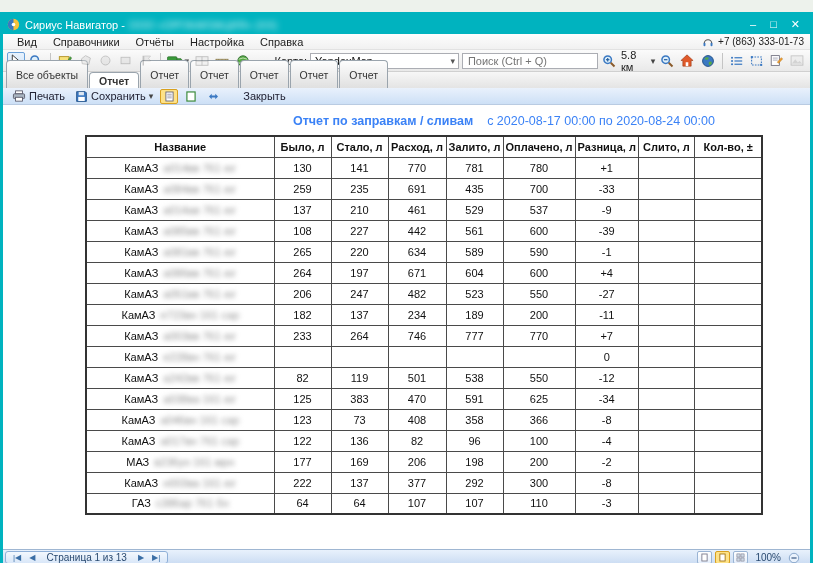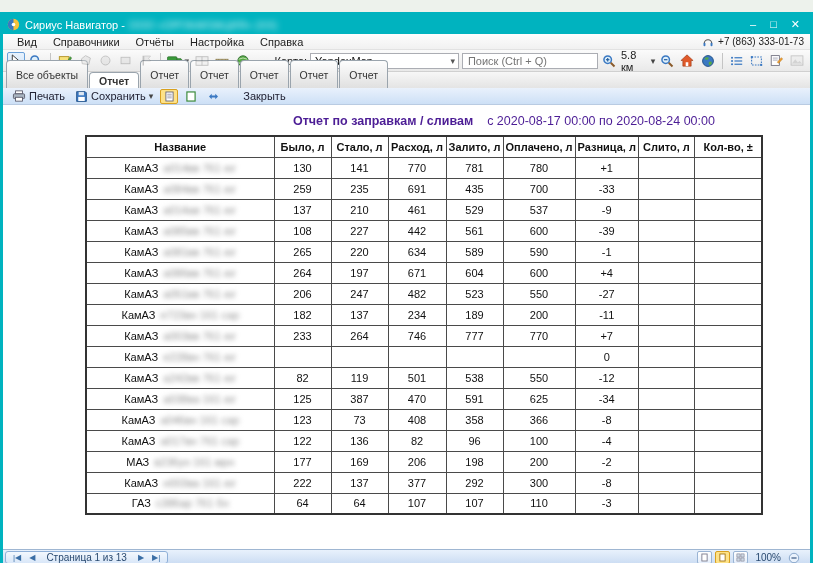--- a/index.html
+++ b/index.html
@@ -37,21 +37,21 @@
   .tab.active { background:#fff; font-weight:bold; height:16px; }
 
   
   .rtoolbar { height:17px; background:linear-gradient(#e9f1fc,#cde0f6); border-bottom:1px solid #b9cbe2; display:flex; align-items:center; gap:4px; padding:0 6px; font-size:11px; color:#223; flex:0 0 auto; }
   .rbtn { display:flex; align-items:center; gap:3px; padding:0 3px; height:22px; }
   .toggle { width:18px; height:15px; display:flex; align-items:center; justify-content:center; border-radius:2px; border:1px solid transparent; }
   .toggle.on { background:#fee287; border-color:#d8a020; }
 
   
   .content { flex:1 1 auto; background:#fff; position:relative; overflow:hidden; }
-  .report-header { position:absolute; left:290px; top:9px; font-size:12.5px; color:#4c1d95; white-space:nowrap; }
+  .report-header { position:absolute; left:290px; top:9px; font-size:12.5px; color:#3b82f6; white-space:nowrap; }
   .report-header b { margin-right:14px; }
 
   table.report { position:absolute; left:82px; top:30px; border-collapse:collapse; table-layout:fixed; font-size:11px; color:#111; }
   table.report th, table.report td { border:1px solid #4a4a4a; height:21px; text-align:center; padding:0 2px; overflow:hidden; white-space:nowrap; }
   table.report { border:2px solid #333; }
   table.report th { font-weight:bold; }
   .plate { filter: blur(2.5px); color:#909090; margin-left:5px; }
 
   
   .statusbar { height:16px; background:linear-gradient(#e8f1fc,#c9dbf2); border-top:1px solid #9fb6d2; display:flex; align-items:center; padding:0 2px; font-size:10px; color:#2a4a70; flex:0 0 auto; }
@@ -440,21 +440,21 @@
             <td>501</td>
             <td>538</td>
             <td>550</td>
             <td>-12</td>
             <td></td>
             <td></td>
           </tr>
           <tr>
             <td><span>КамАЗ</span><span class="plate">а038ва 161 юг</span></td>
             <td>125</td>
-            <td>387</td>
+            <td>383</td>
             <td>470</td>
             <td>591</td>
             <td>625</td>
             <td>-34</td>
             <td></td>
             <td></td>
           </tr>
           <tr>
             <td><span>КамАЗ</span><span class="plate">а046вн 161 сар</span></td>
             <td>123</td>

